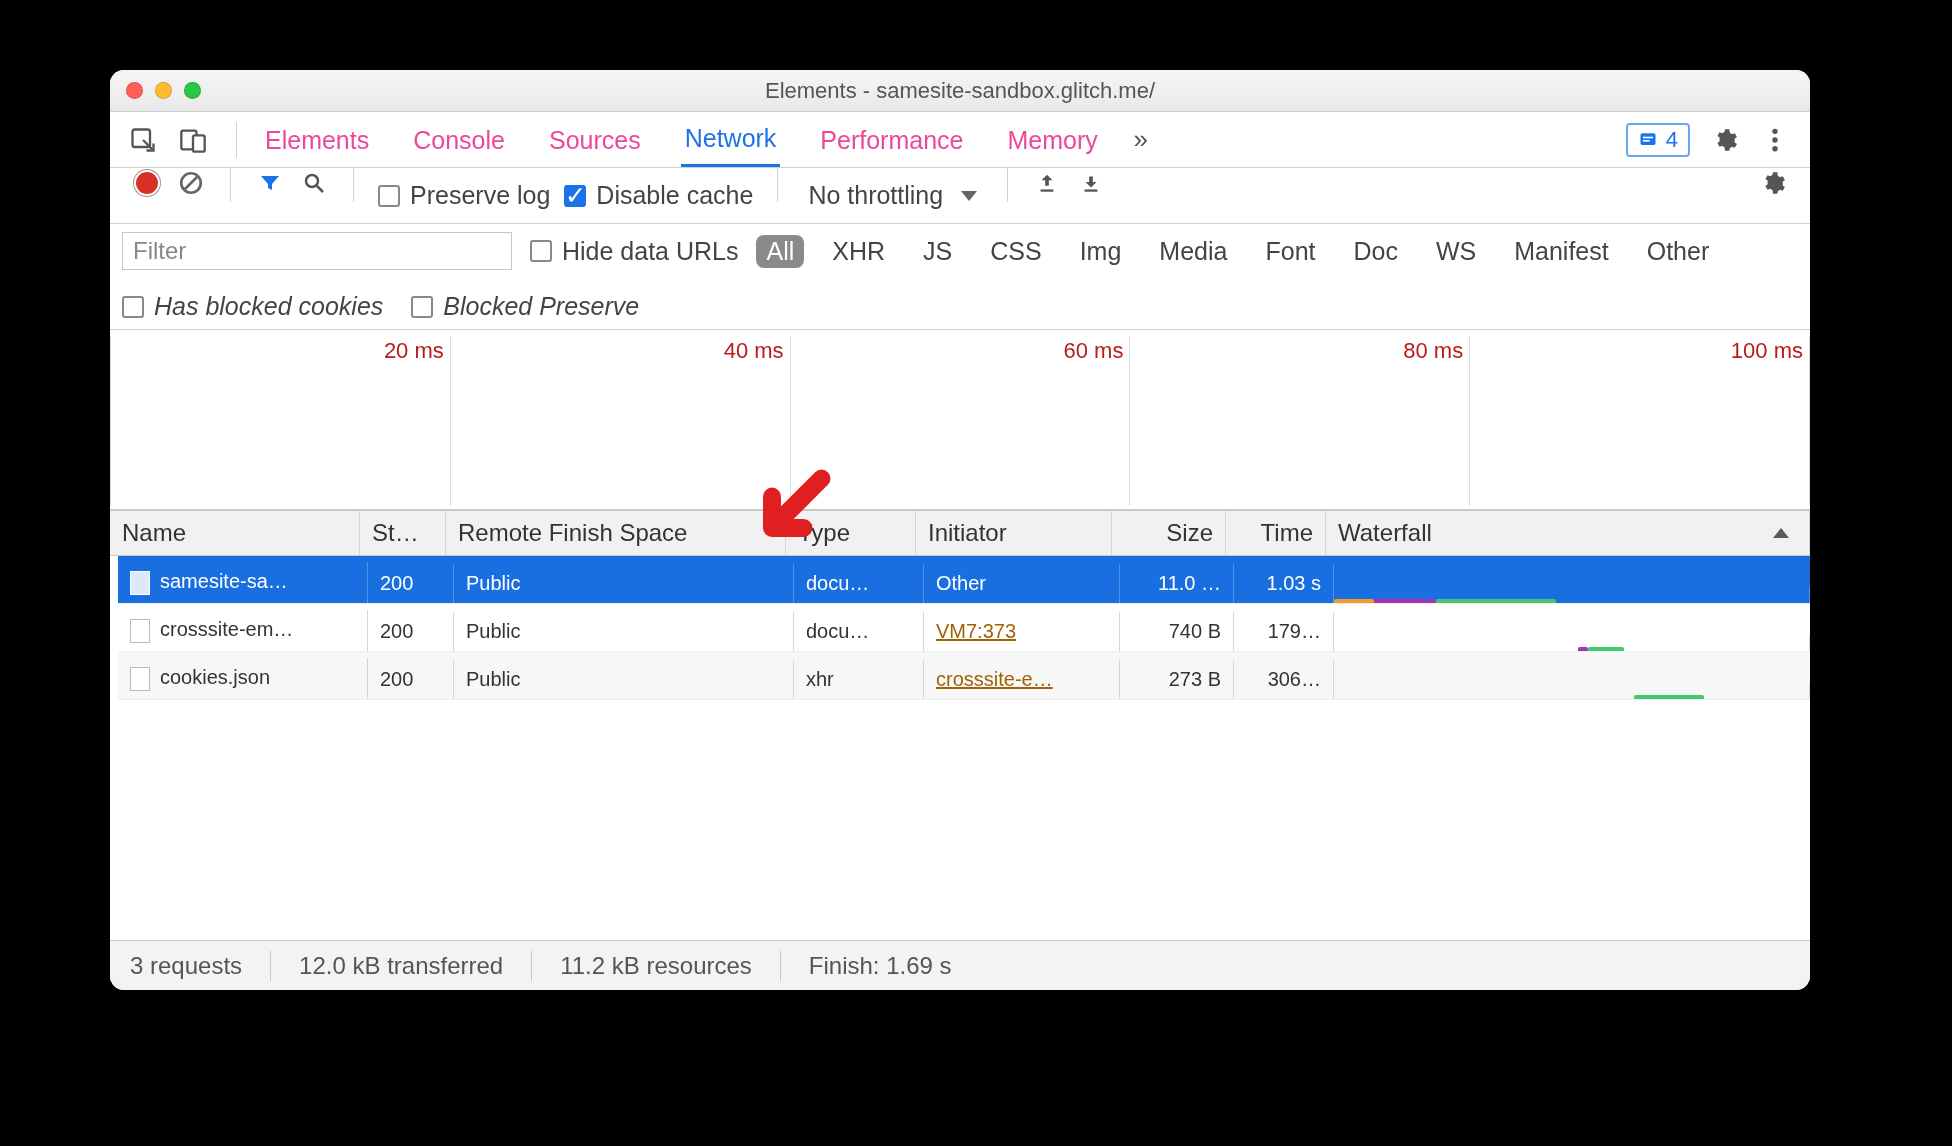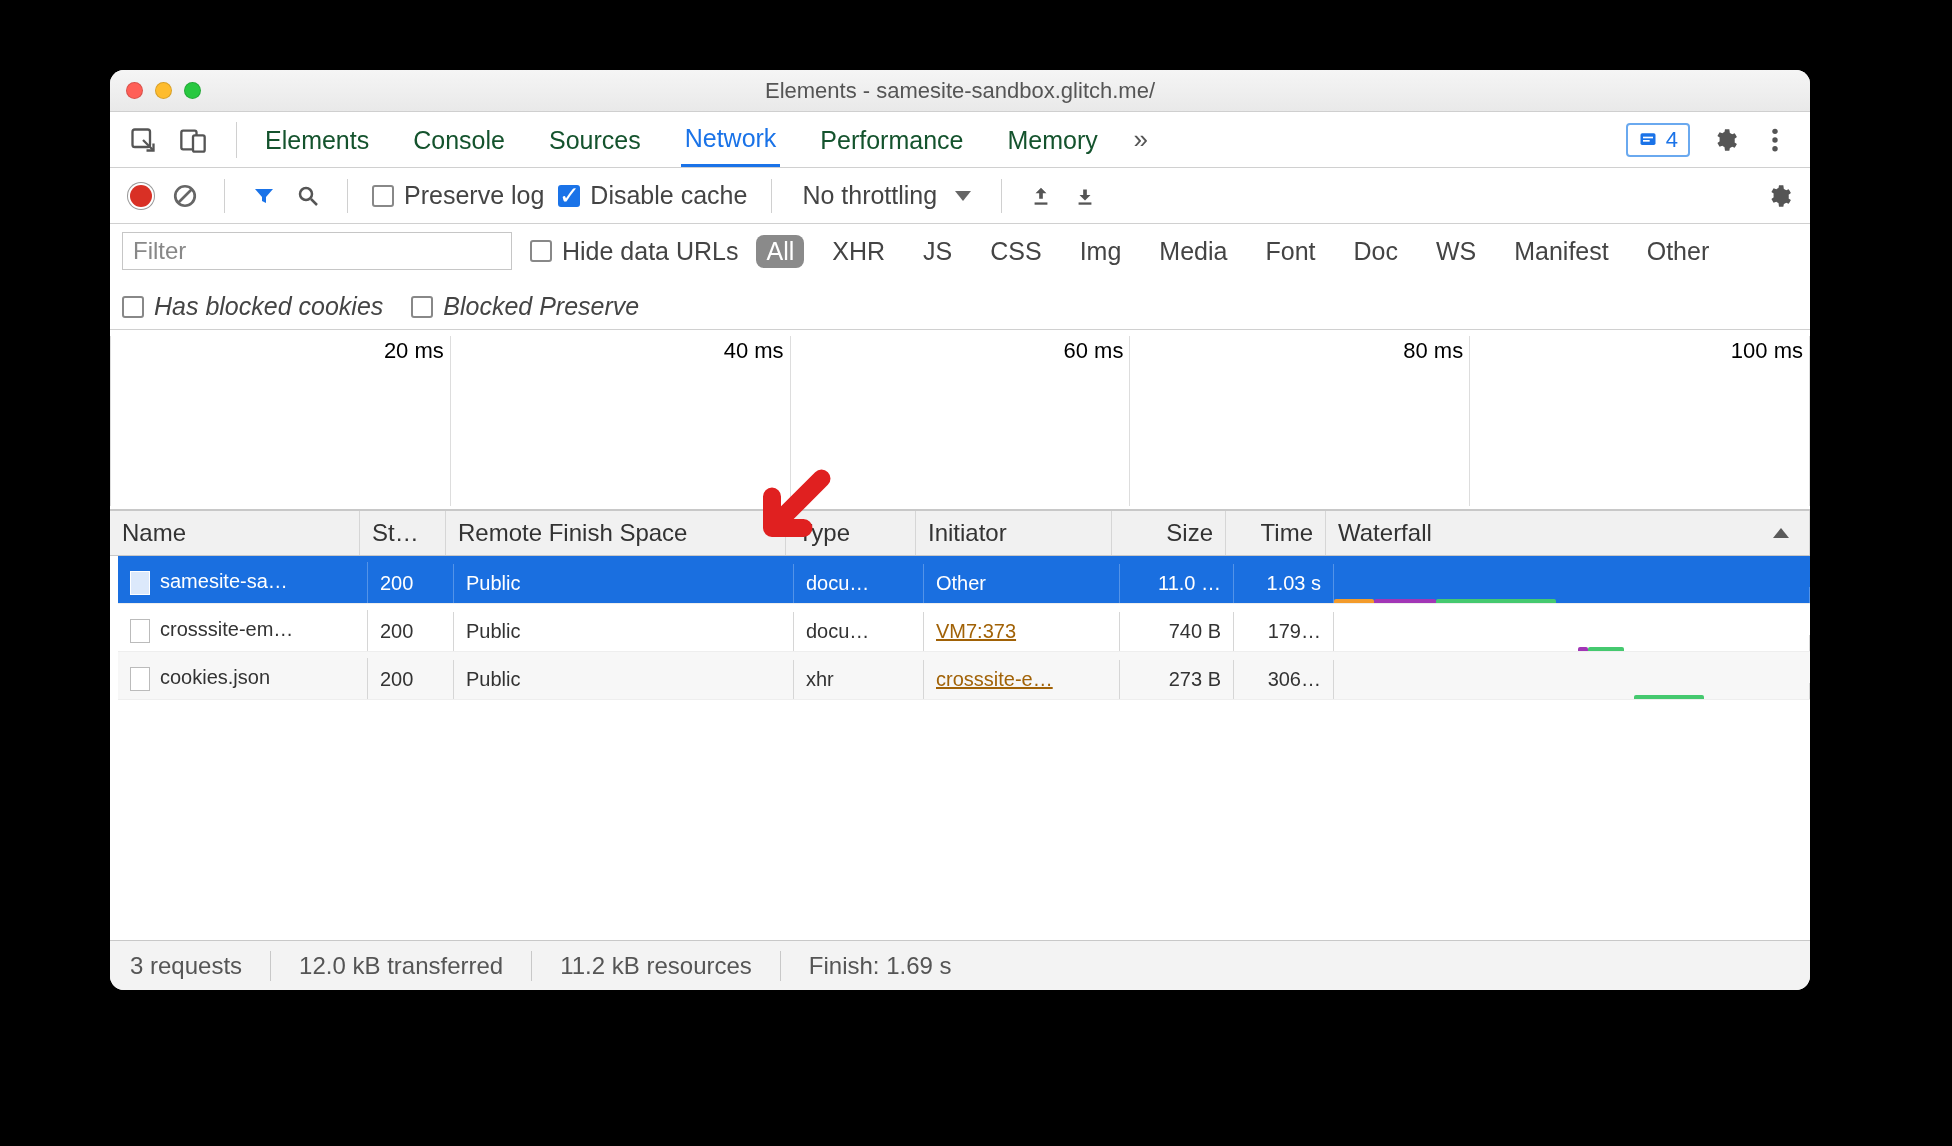--- a/index.html
+++ b/index.html
@@ -32,36 +32,36 @@
   .tabs {
     height: 56px;
     display:flex; align-items:center;
     border-bottom: 1px solid #d0d0d0;
     padding: 0 8px;
   }
   .tabs .left-icons { display:flex; align-items:center; gap:20px; padding:0 18px 0 10px; }
   .iconbtn { width:30px; height:30px; display:flex; align-items:center; justify-content:center; color:#555; cursor:pointer; }
   .tabs .sep { width:1px; height:36px; background:#d0d0d0; margin:0 10px; }
   .tabs .tablist { display:flex; align-items:center; gap:36px; padding-left:14px; }
-  .tab { font-size:25px; color:#14532d; padding: 12px 4px 11px 4px; cursor:pointer; }
+  .tab { font-size:25px; color:#ec4899; padding: 12px 4px 11px 4px; cursor:pointer; }
   .tab.active { color:#1a73e8; border-bottom: 3px solid #1a73e8; }
   .tabs .grow { flex:1; }
   .tabs .right { display:flex; align-items:center; gap:20px; padding-right:12px; }
   .badge {
     display:flex; align-items:center; gap:8px;
     border:2px solid #6aa9ef; border-radius:4px;
     padding:2px 10px; color:#1a73e8; font-size:22px;
   }
 
   
   .toolbar {
     height: 56px;
-    display:flex; align-items:center;
+    display:flex; 
     border-bottom: 1px solid #d0d0d0;
-    padding: 0 16px; gap:14px;
+    padding: 0 22px; gap:14px;
     position:relative;
   }
   .record { width:22px; height:22px; border-radius:50%; background:#d93025; box-shadow:0 0 0 2px #fff, 0 0 0 3px #999; }
   .vsep { width:1px; height:34px; background:#d0d0d0; margin:0 10px; }
   .filter-icon svg path { fill:#1a73e8; }
   .chk { display:flex; align-items:center; gap:10px; font-size:25px; color:#444; }
   .chk .box { width:22px; height:22px; border:2px solid #888; border-radius:3px; display:flex; align-items:center; justify-content:center; }
   .chk.checked .box { background:#1a73e8; border-color:#1a73e8; color:#fff; }
   .throttle { display:flex; align-items:center; gap:18px; font-size:25px; color:#444; padding:0 6px; }
   .caret-down { width:0; height:0; border-left:8px solid transparent; border-right:8px solid transparent; border-top:10px solid #666; }
@@ -91,21 +91,21 @@
   .timeline {
     height: 180px;
     border-bottom:1px solid #c8c8c8;
     padding: 6px 0 0 0;
     position:relative;
     background:#fff;
   }
   .timeline .ticks { display:flex; }
   .timeline .tick { flex:1; position:relative; height:170px; border-right:1px solid #ddd; }
   .timeline .tick:first-child { border-left:1px solid #ddd; }
-  .timeline .tick span { position:absolute; top:2px; right:6px; font-size:22px; color:#000000; }
+  .timeline .tick span { position:absolute; top:2px; right:6px; font-size:22px; color:#b91c1c; }
 
   
   .arrow {
     position:absolute;
     left: 635px; top: 395px;
     width:90px; height:90px;
     pointer-events:none;
   }
 
   

